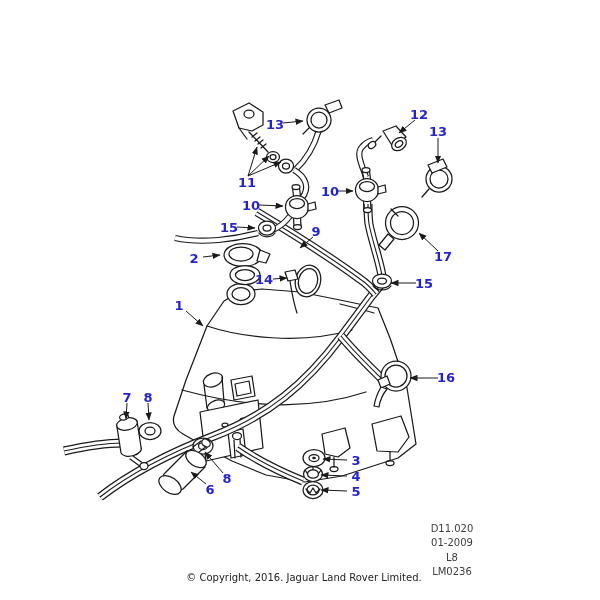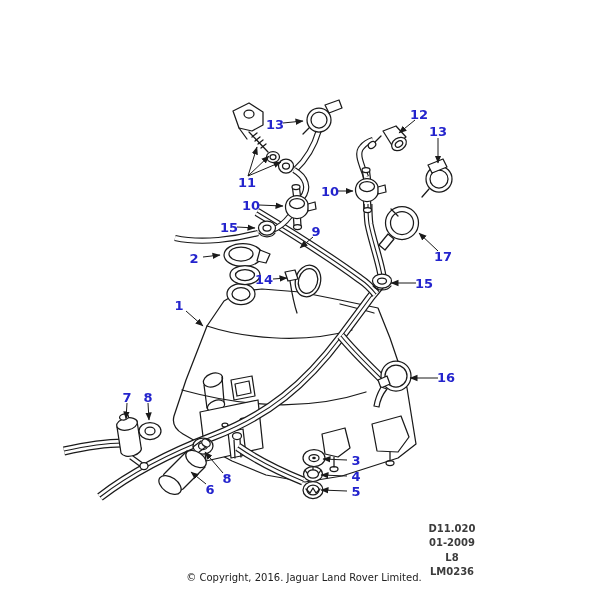--- a/index.html
+++ b/index.html
@@ -15,21 +15,21 @@
   .t2w{fill:none;stroke:#ffffff;stroke-width:6.6;}
   .t2c{fill:none;stroke:var(--line,#1a1a1a);stroke-width:1.1;}
   
   .t1o{fill:none;stroke:var(--line,#1a1a1a);stroke-width:6.2;}
   .t1w{fill:none;stroke:#ffffff;stroke-width:3.9;}
   
   .leader{stroke:var(--line,#1a1a1a);stroke-width:1;fill:none;}
   .callout{fill:var(--callout,#2424cd);font-family:"DejaVu Sans","Liberation Sans",sans-serif;
            font-weight:bold;font-size:13px;text-anchor:middle;dominant-baseline:central;}
   .refblock{position:absolute;left:402px;top:522px;width:100px;text-align:center;
-            font-size:10px;line-height:14.3px;color:#3c3c3c;font-weight:bold;}
+            font-size:10px;line-height:14.3px;color:#3c3c3c;}
   .copyright{position:absolute;left:0;top:572px;width:600px;box-sizing:border-box;padding-left:8px;
              text-align:center;font-size:10px;color:#222;}
 </style>
 </head>
 <body>
 
 <div class="stage">
 
   <svg id="diagram-svg" width="600" height="600" viewBox="0 0 600 600">
     <defs>

